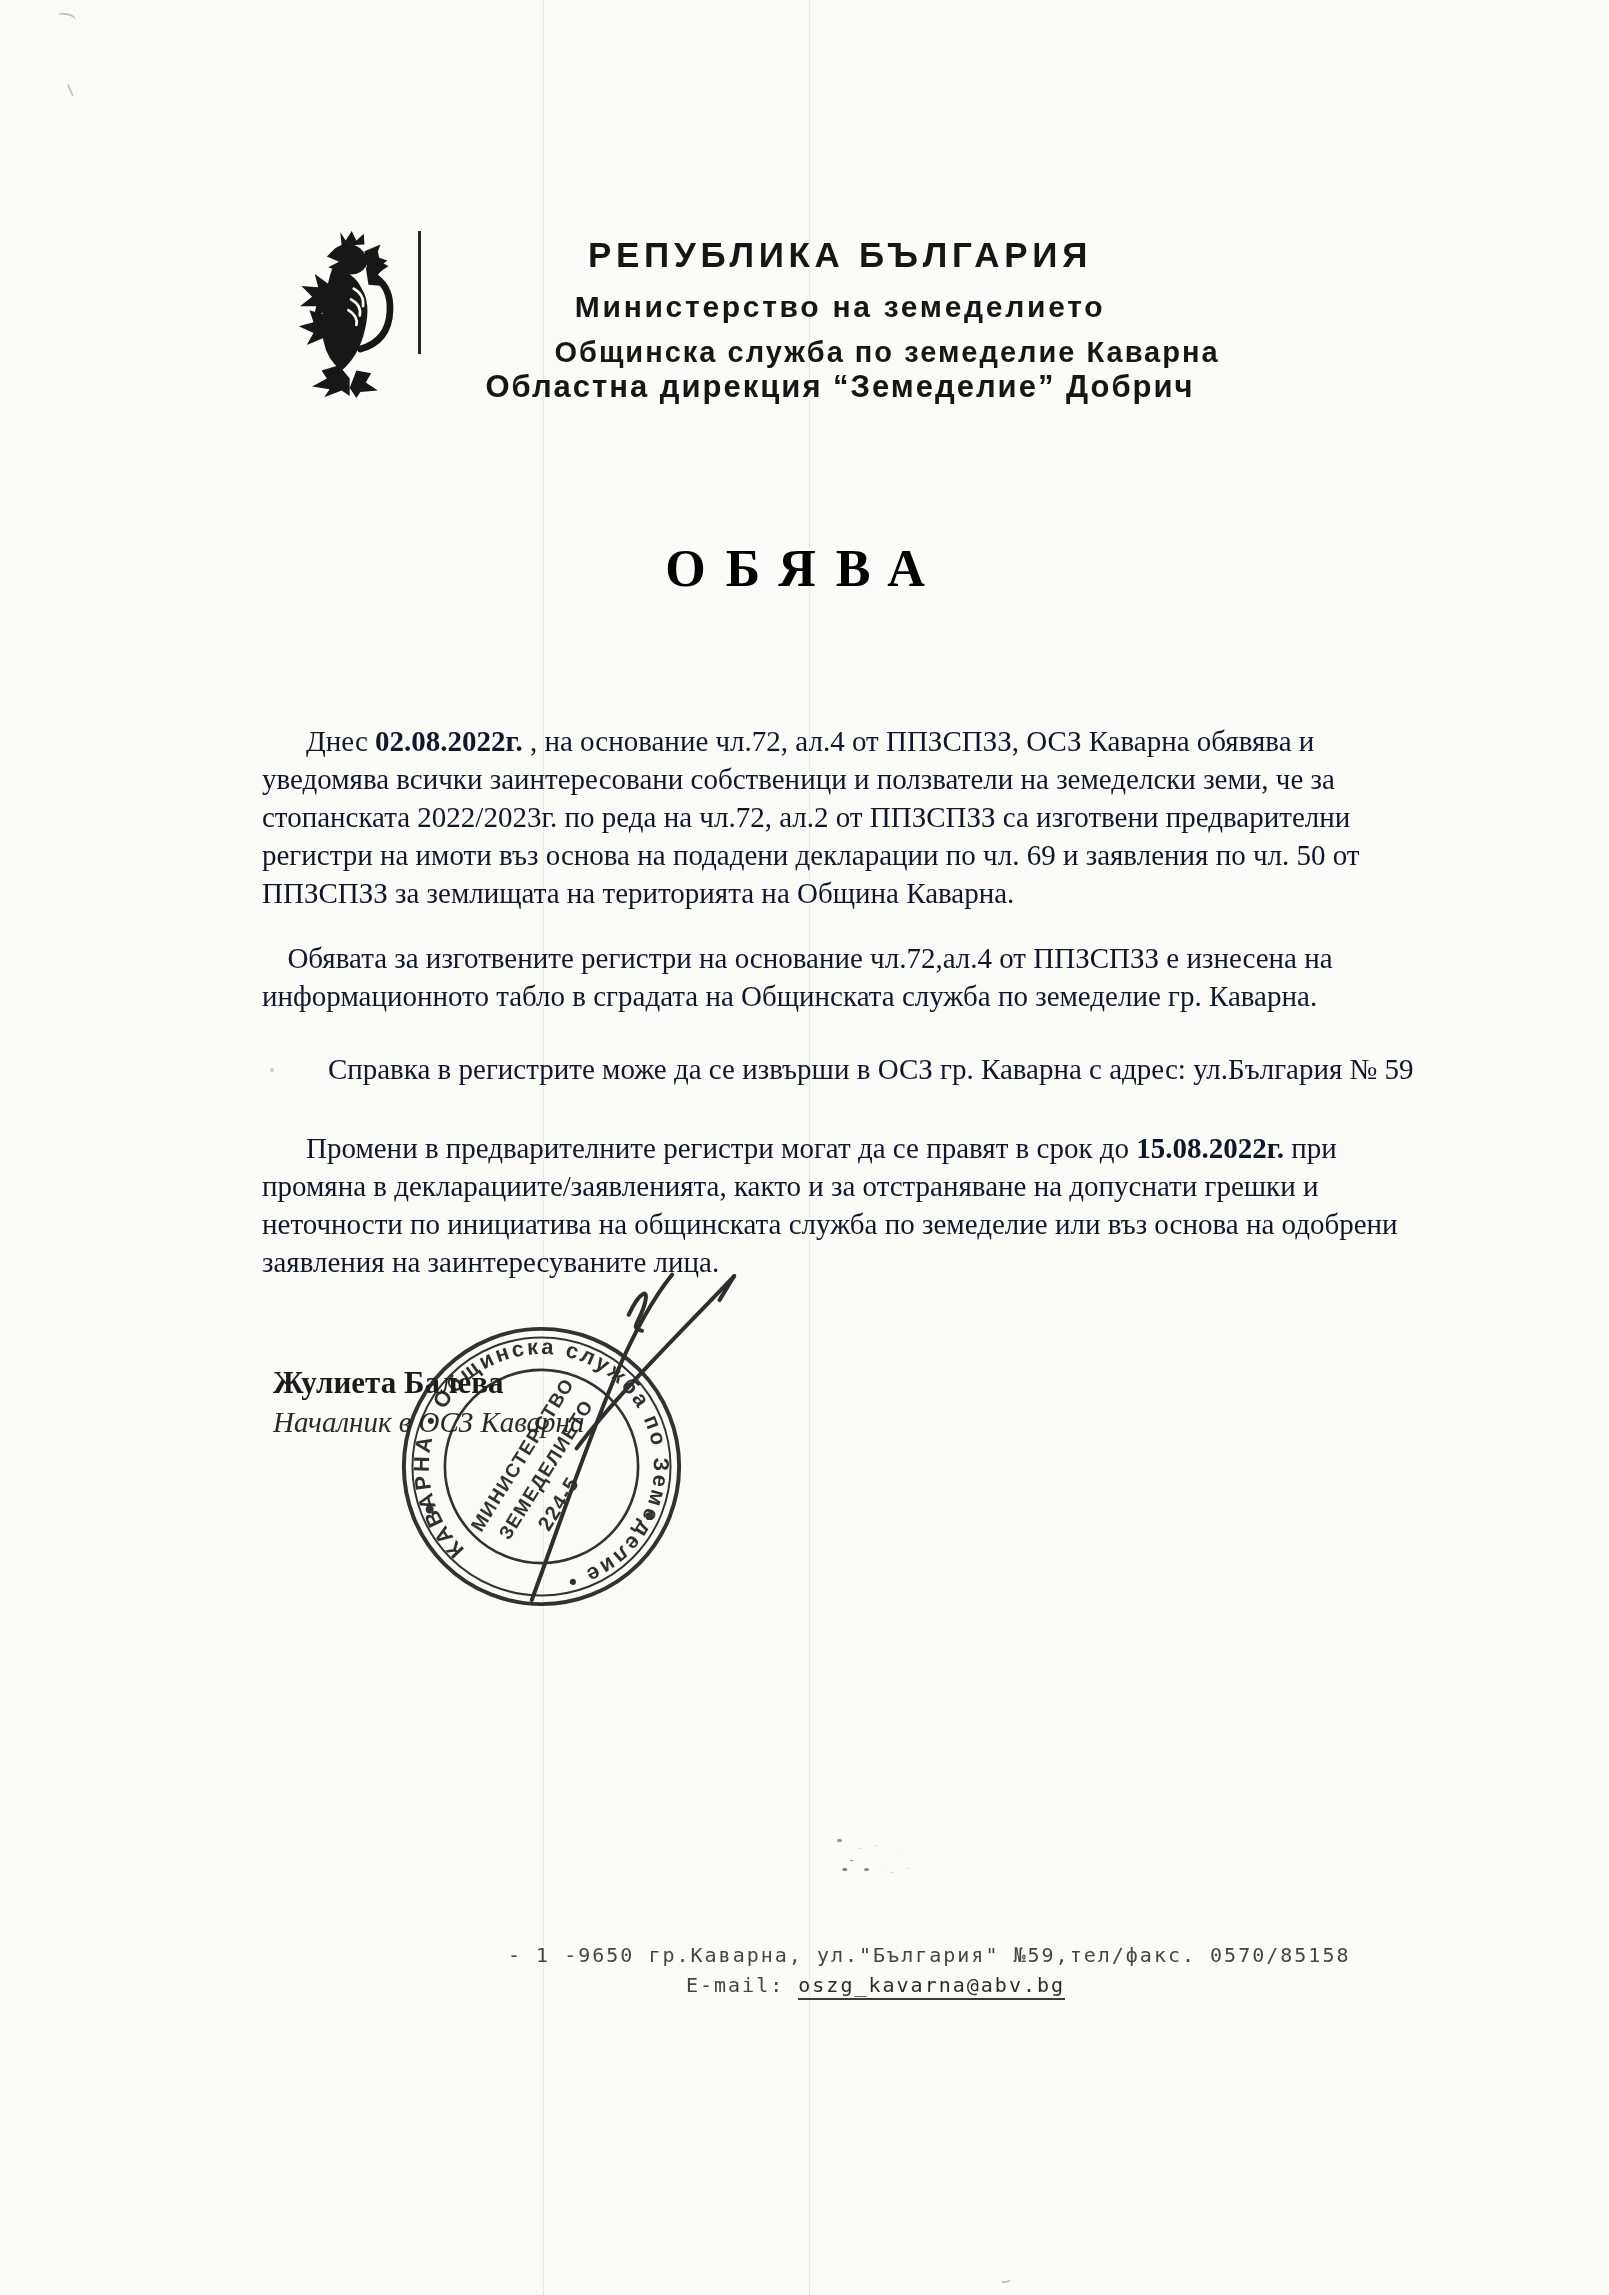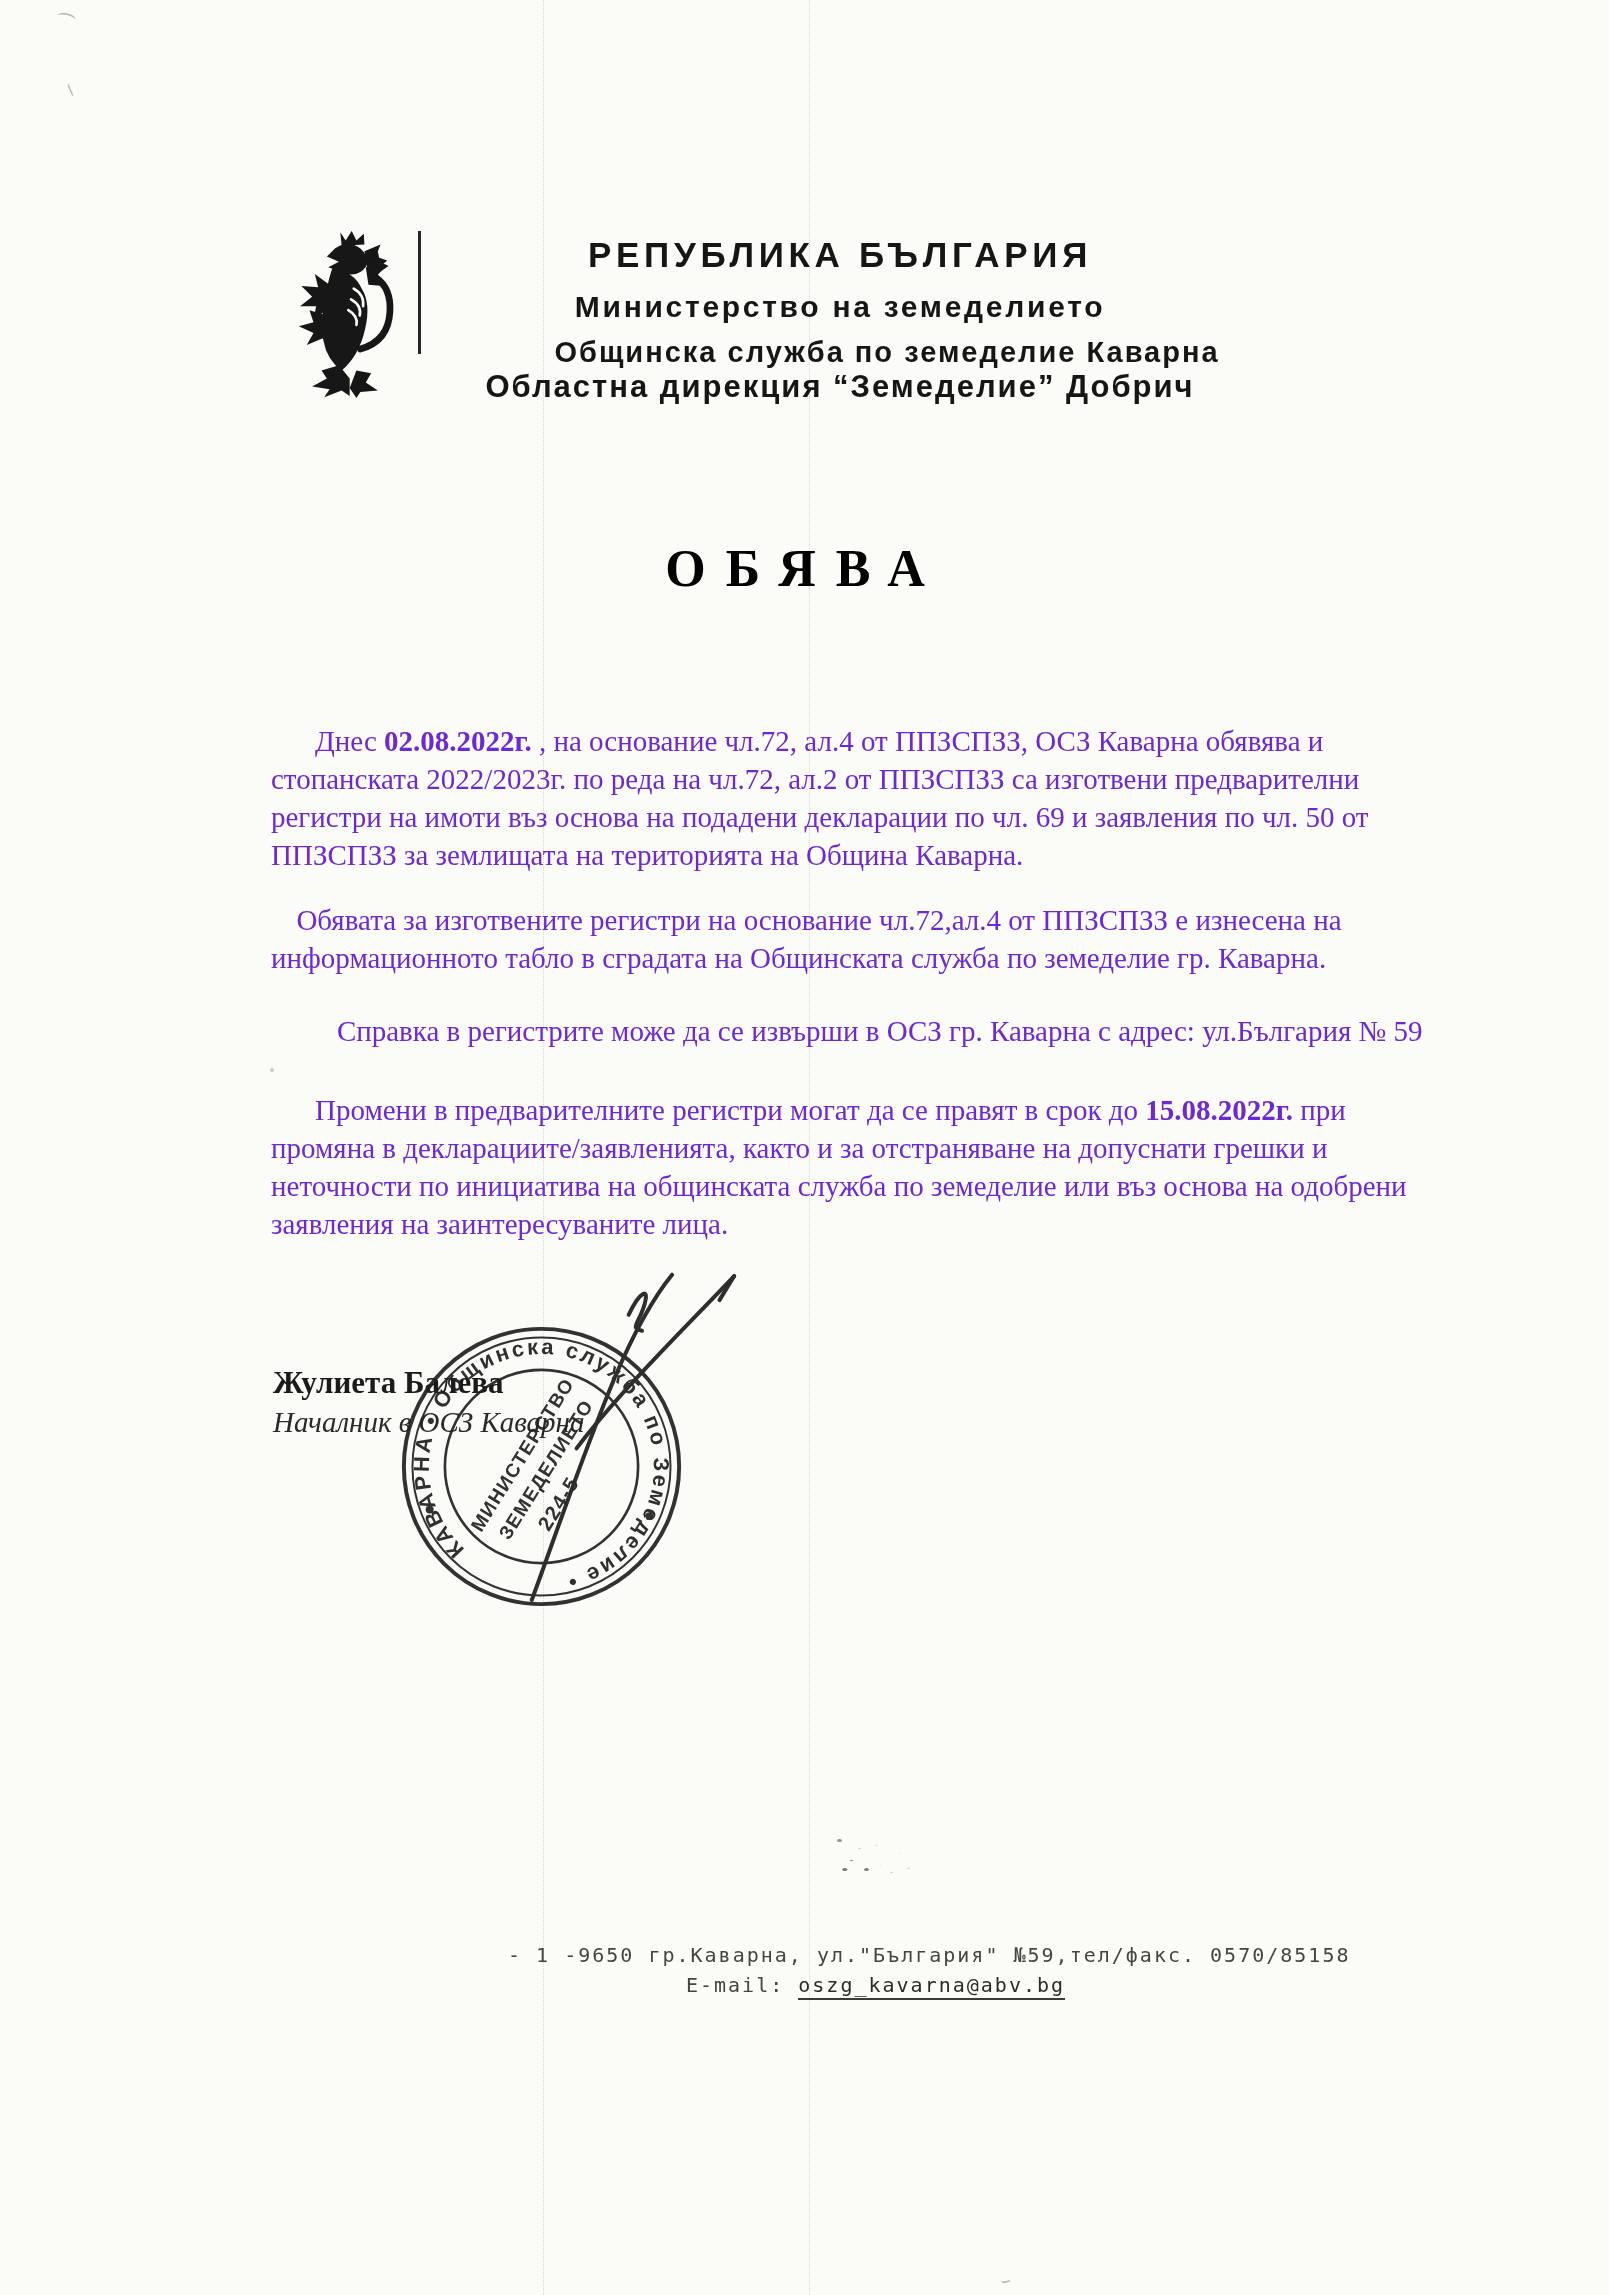--- a/index.html
+++ b/index.html
@@ -38,22 +38,22 @@
   .hl2{font-size:30px;letter-spacing:2.7px;margin-bottom:12.7px;}
   .hl3{font-size:31px;letter-spacing:2px;margin-bottom:12px;}
   .hl4{font-size:29px;letter-spacing:2px;padding-left:94px;}
 
   
   .title{position:absolute;left:0;top:539px;width:1610px;text-align:center;
     font-family:"Liberation Serif",serif;font-weight:bold;font-size:52px;
     letter-spacing:20px;color:#000000;}
 
   
-  .body-text{position:absolute;left:271px;top:722px;width:1196px;
-    font-family:"Liberation Serif",serif;font-size:29px;line-height:38px;color:#6d28d9;}
+  .body-text{position:absolute;left:262px;top:722px;width:1196px;
+    font-family:"Liberation Serif",serif;font-size:29px;line-height:38px;color:#0f172a;}
   .para .line{white-space:nowrap;}
   .para .b{font-weight:bold;}
   .para:nth-child(1){margin-bottom:27px;}
   .para:nth-child(2){margin-bottom:35px;}
   .para:nth-child(3){margin-bottom:41px;text-align:center;}
 
   
   .sig-name{position:absolute;left:273px;top:1365px;
     font-family:"Liberation Serif",serif;font-weight:bold;font-size:31px;color:#1b1b1b;white-space:nowrap;}
   .sig-role{position:absolute;left:273px;top:1406px;
@@ -123,20 +123,21 @@
       <div class="hl hl4">Общинска служба по земеделие Каварна</div>
       <div class="hl hl3">Областна дирекция “Земеделие” Добрич</div>
     </div>
   </div>
 
   <div class="title">ОБЯВА</div>
 
   <div class="body-text">
       <div class="para">
         <div class="line" style="text-indent: 44px;"><span>Днес </span><span class="b">02.08.2022г.</span><span> , на основание чл.72, ал.4 от ППЗСПЗЗ, ОСЗ Каварна обявява и</span></div>
+        <div class="line"><span>уведомява всички заинтересовани собственици и ползватели на земеделски земи, че за</span></div>
         <div class="line"><span>стопанската 2022/2023г. по реда на чл.72, ал.2 от ППЗСПЗЗ са изготвени предварителни</span></div>
         <div class="line"><span>регистри на имоти въз основа на подадени декларации по чл. 69 и заявления по чл. 50 от</span></div>
         <div class="line"><span>ППЗСПЗЗ за землищата на територията на Община Каварна.</span></div>
       </div>
       <div class="para">
         <div class="line" style="text-indent: 25.4px;"><span>Обявата за изготвените регистри на основание чл.72,ал.4 от ППЗСПЗЗ е изнесена на</span></div>
         <div class="line"><span>информационното табло в сградата на Общинската служба по земеделие гр. Каварна.</span></div>
       </div>
       <div class="para">
         <div class="line" style="text-indent: 21.4px;"><span>Справка в регистрите може да се извърши в ОСЗ  гр. Каварна с адрес: ул.България № 59</span></div>

